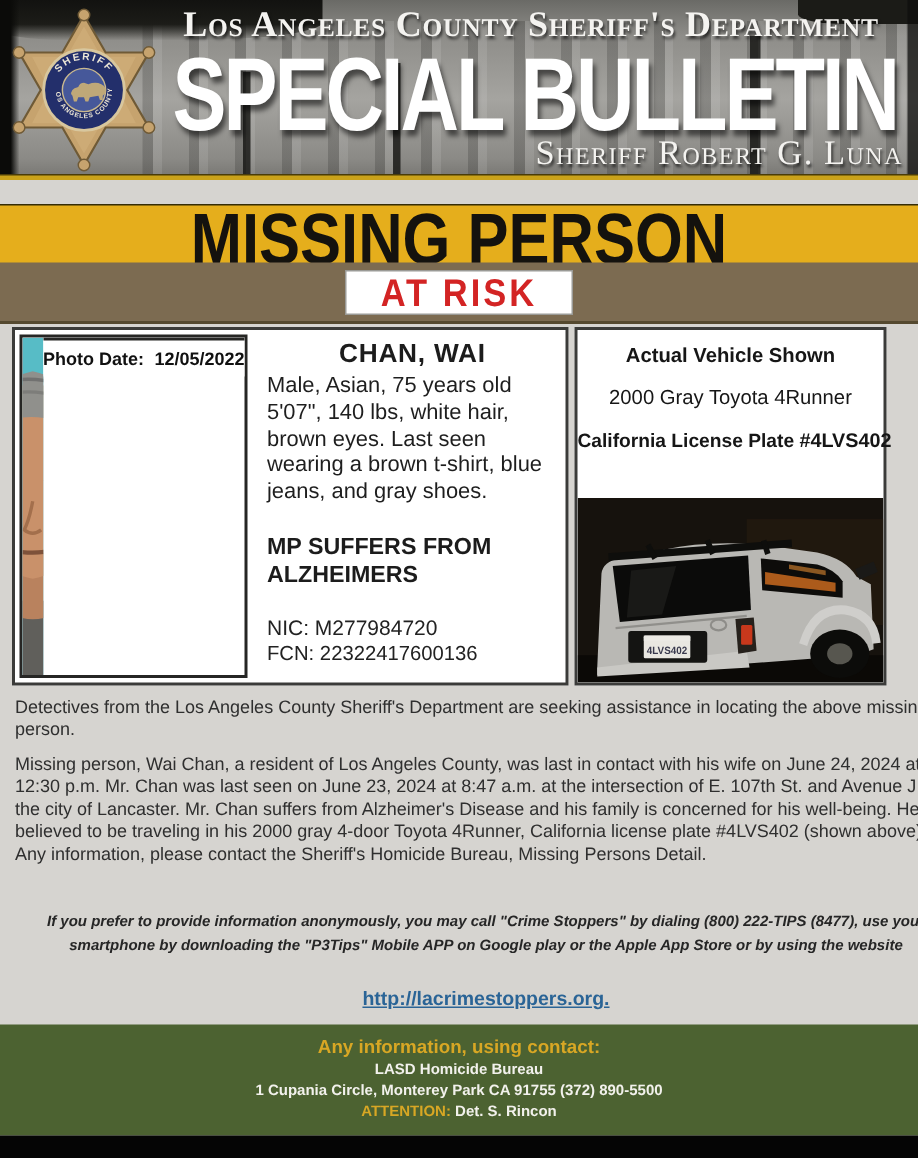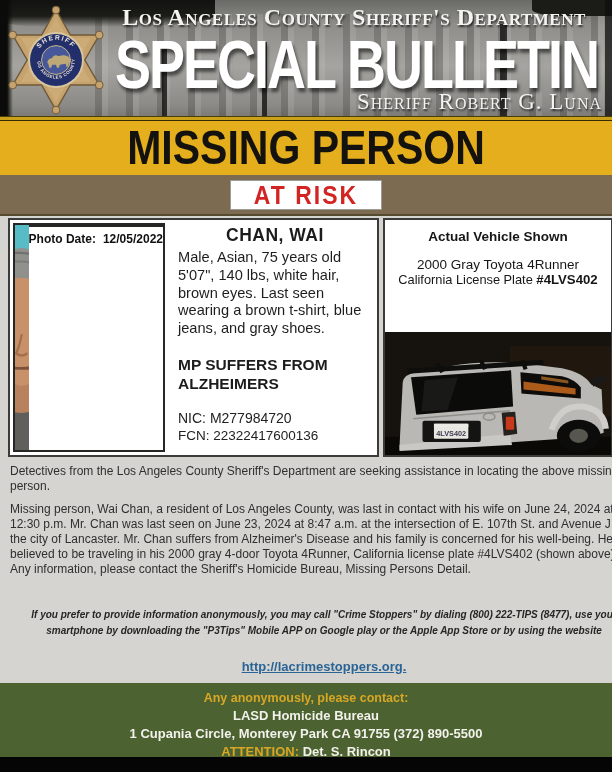--- a/index.html
+++ b/index.html
@@ -27,22 +27,22 @@
     color:#f4f3f0;text-shadow:1px 2px 2px rgba(0,0,0,.65);letter-spacing:.5px;}
   .big-title{position:absolute;left:103px;right:2px;top:24px;text-align:center;white-space:nowrap;
     font-weight:bold;font-size:54px;letter-spacing:-2px;color:#ffffff;
     transform:scaleY(1.28);transform-origin:top center;
     text-shadow:2px 3px 3px rgba(0,0,0,.55);}
   .sheriff-line{position:absolute;right:10px;top:89px;white-space:nowrap;
     font-family:"Liberation Serif",serif;font-variant:small-caps;font-weight:normal;font-size:23px;
     color:#f4f3f0;text-shadow:1px 2px 2px rgba(0,0,0,.7);letter-spacing:1px;}
   .badge{position:absolute;left:6px;top:3px;width:100px;height:114px;}
   
-  .yellow-band{position:absolute;left:0;top:120px;width:612px;height:55px;background:#e5ae1c;
-    border-top:1px solid #352c06;display:flex;align-items:center;justify-content:center;}
+  .yellow-band{position:absolute;left:0;top:136px;width:612px;height:55px;background:#e5ae1c;
+    border-top:1px solid #352c06;display:flex;justify-content:center;}
   .missing-text{font-weight:bold;font-size:41px;letter-spacing:0px;color:#14120e;
     transform:scaleY(1.18);white-space:nowrap;}
   .brown-band{position:absolute;left:0;top:175px;width:612px;height:39px;background:#7c6b51;
     border-bottom:2px solid #55492f;}
   .risk-box{position:absolute;left:50%;top:5px;transform:translateX(-50%);
     width:150px;height:28px;background:#ffffff;border:1px solid #9a9a96;
     display:flex;align-items:flex-end;justify-content:center;}
   .risk-text{font-weight:bold;font-size:23px;letter-spacing:2px;color:#d32424;transform:scaleY(1.12);}
   
   .person-box{position:absolute;left:8px;top:218px;width:371px;height:239px;background:#ffffff;
@@ -53,42 +53,42 @@
   .photo-img svg{display:block;width:100%;height:100%;}
   .photo-date-strip{height:24px;flex:0 0 auto;background:#ffffff;border-top:2px solid #262624;
     display:flex;align-items:center;justify-content:center;gap:7px;
     font-weight:bold;font-size:12px;color:#111;}
   .person-text{flex:1;padding:5px 4px 0 10px;}
   .person-name{font-weight:bold;font-size:17.5px;letter-spacing:.5px;margin-left:48px;}
   .person-desc{font-size:14.6px;line-height:1.22;margin-top:3px;color:#1e1e1e;}
   .person-condition{font-weight:bold;font-size:15.5px;line-height:1.25;margin-top:17px;width:190px;}
   .person-nic{font-size:14px;margin-top:16px;color:#222;}
   .person-fcn{font-size:13.5px;margin-top:2px;color:#222;}
-  .vehicle-box{position:absolute;left:383px;top:218px;width:230px;height:239px;background:#ffffff;
+  .vehicle-box{position:absolute;left:383px;top:218px;width:208px;height:239px;background:#ffffff;
     border:2px solid #3b3b39;box-sizing:border-box;display:flex;flex-direction:column;}
   .vehicle-info{height:112px;flex:0 0 auto;text-align:center;padding-top:9px;box-sizing:border-box;color:#161616;}
   .v-heading{font-weight:bold;font-size:13.5px;}
   .v-desc{font-size:13.5px;margin-top:13px;}
-  .v-plate{font-size:12.8px;white-space:nowrap;}
+  .v-plate{font-size:12.8px;margin-top:14px;white-space:nowrap;font-weight:bold;}
   .v-plate b{font-size:13.2px;}
   .vehicle-photo{flex:1;overflow:hidden;}
   .vehicle-photo svg{display:block;width:100%;height:100%;}
   
   .para{position:absolute;left:10px;right:14px;font-size:12px;line-height:15px;color:#2f2f2f;}
   .para1{top:464px;}
   .para2{top:502px;}
   .anon-notice{position:absolute;left:26px;right:26px;top:607px;text-align:center;
     font-weight:bold;font-style:italic;font-size:10px;line-height:16px;color:#262626;}
   .link-line{position:absolute;left:0;right:0;top:657px;text-align:center;}
   .link-line a{font-weight:bold;font-size:13px;color:#2a6496;text-decoration:underline;}
   
   .green-band{position:absolute;left:0;top:683px;width:612px;height:74px;background:#4c6231;
     text-align:center;font-weight:bold;}
   .gb-heading{padding-top:8px;font-size:12.5px;color:#d8a724;}
-  .gb-line{margin-top:3px;font-size:13px;color:#f2f1ec;}
+  .gb-line{margin-top:3px;font-size:10px;color:#f2f1ec;}
   .gb-attn-label{color:#d8a724;}
   .black-strip{position:absolute;left:0;top:757px;width:612px;height:15px;background:#050505;}
 </style>
 </head>
 <body>
 
 <div id="page">
 
   <div class="header">
     <div class="hdr-cols"></div>
@@ -230,21 +230,21 @@
   <div class="para para1">Detectives from the Los Angeles County Sheriff's Department are seeking assistance in locating the above missing person.</div>
   <div class="para para2">Missing person, Wai Chan, a resident of Los Angeles County, was last in contact with his wife on June 24, 2024 at 12:30 p.m. Mr. Chan was last seen on June 23, 2024 at 8:47 a.m. at the intersection of E. 107th St. and Avenue J in the city of Lancaster. Mr. Chan suffers from Alzheimer's Disease and his family is concerned for his well-being.  He is believed to be traveling in his 2000 gray 4-door Toyota 4Runner, California license plate #4LVS402 (shown above). Any information, please contact the Sheriff's Homicide Bureau, Missing Persons Detail.</div>
 
   <div class="anon-notice">If you prefer to provide information anonymously, you may call "Crime Stoppers" by dialing (800) 222-TIPS (8477), use your smartphone by downloading the "P3Tips" Mobile APP on Google play or the Apple App Store or by using the website</div>
 
   <div class="link-line">
     <a href="#">http://lacrimestoppers.org.</a>
   </div>
 
   <div class="green-band">
-    <div class="gb-heading">Any anonymously, please contact:</div>
+    <div class="gb-heading">Any information, using contact:</div>
     <div class="gb-line">LASD Homicide Bureau</div>
     <div class="gb-line">1 Cupania Circle, Monterey Park CA 91755 (372) 890-5500</div>
     <div class="gb-line"><span class="gb-attn-label">ATTENTION:</span> <span>Det. S. Rincon</span></div>
   </div>
 
   <div class="black-strip"></div>
 
 </div>
 
 </body></html>

